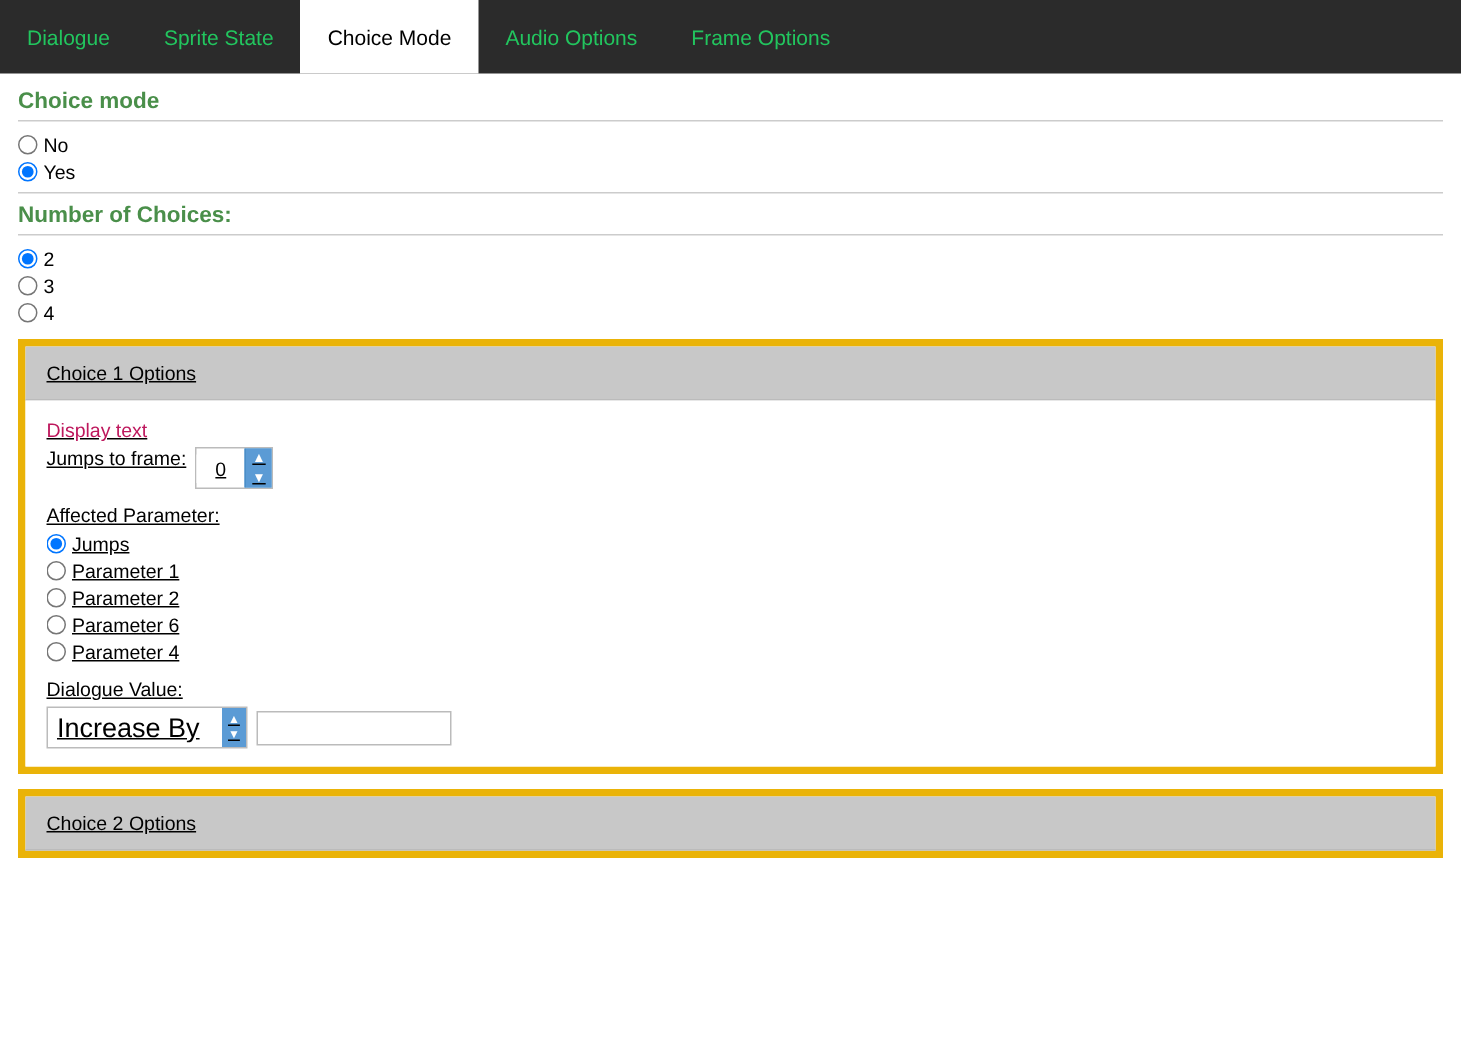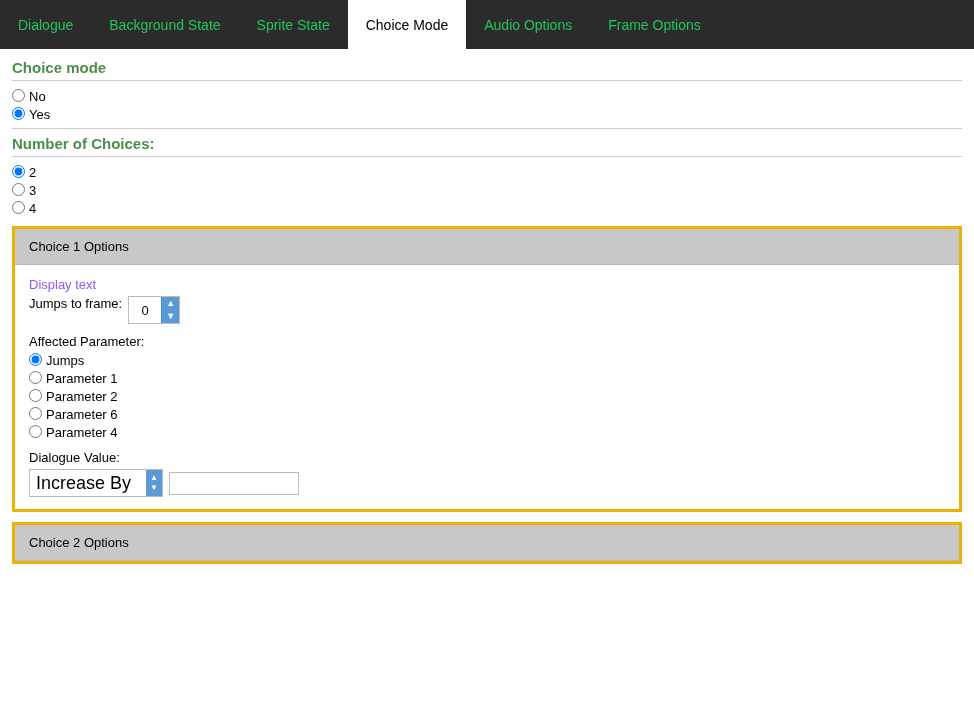--- a/index.html
+++ b/index.html
@@ -41,49 +41,50 @@
       padding-bottom: 4px;
       margin-bottom: 8px;
     }
 
     
     .radio-group {
       margin-bottom: 6px;
     }
     .radio-row {
       display: flex;
-      align-items: flex-start;
+      align-items: center;
       margin-bottom: 3px;
       font-size: 13px;
     }
     .radio-row input[type="radio"] {
       margin-right: 4px;
     }
 
     
     .choice-box {
-      border: 3px solid #eab308;
+      border: 5px solid #eab308;
       margin-top: 10px;
+      text-decoration: underline;
     }
     .choice-box-header {
       background: #c8c8c8;
       padding: 10px 14px;
       font-size: 13px;
       font-weight: normal;
       border-bottom: 1px solid #bbb;
     }
     .choice-box-body {
       padding: 12px 14px;
       background: #fff;
     }
 
     .field-label {
       font-size: 13px;
       margin-bottom: 4px;
-      color: #8b5cf6;
+      color: #be185d;
     }
 
     .text-input-full {
       width: 100%;
       border: 1px solid #bbb;
       padding: 5px 7px;
       font-size: 13px;
       outline: none;
       margin-bottom: 10px;
     }
@@ -192,21 +193,20 @@
       border: none;
       border-top: 1px solid #ccc;
       margin: 6px 0;
     }
   </style>
 </head>
 <body>
 
 <div class="tab-bar">
   <div class="tab-item">Dialogue</div>
-  <div class="tab-item">Background State</div>
   <div class="tab-item">Sprite State</div>
   <div class="tab-item active">Choice Mode</div>
   <div class="tab-item">Audio Options</div>
   <div class="tab-item">Frame Options</div>
 </div>
 
 <div class="main-content">
 
   <div class="section-heading">Choice mode</div>
 

